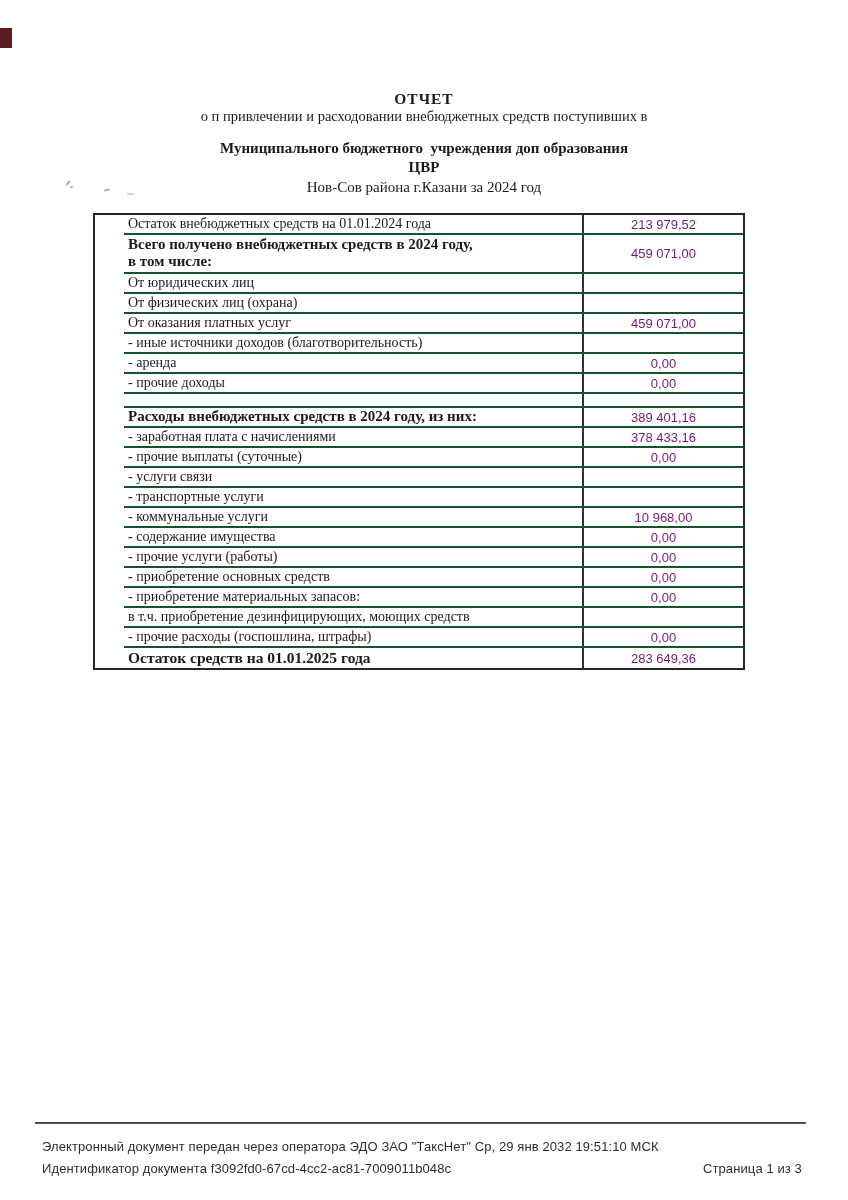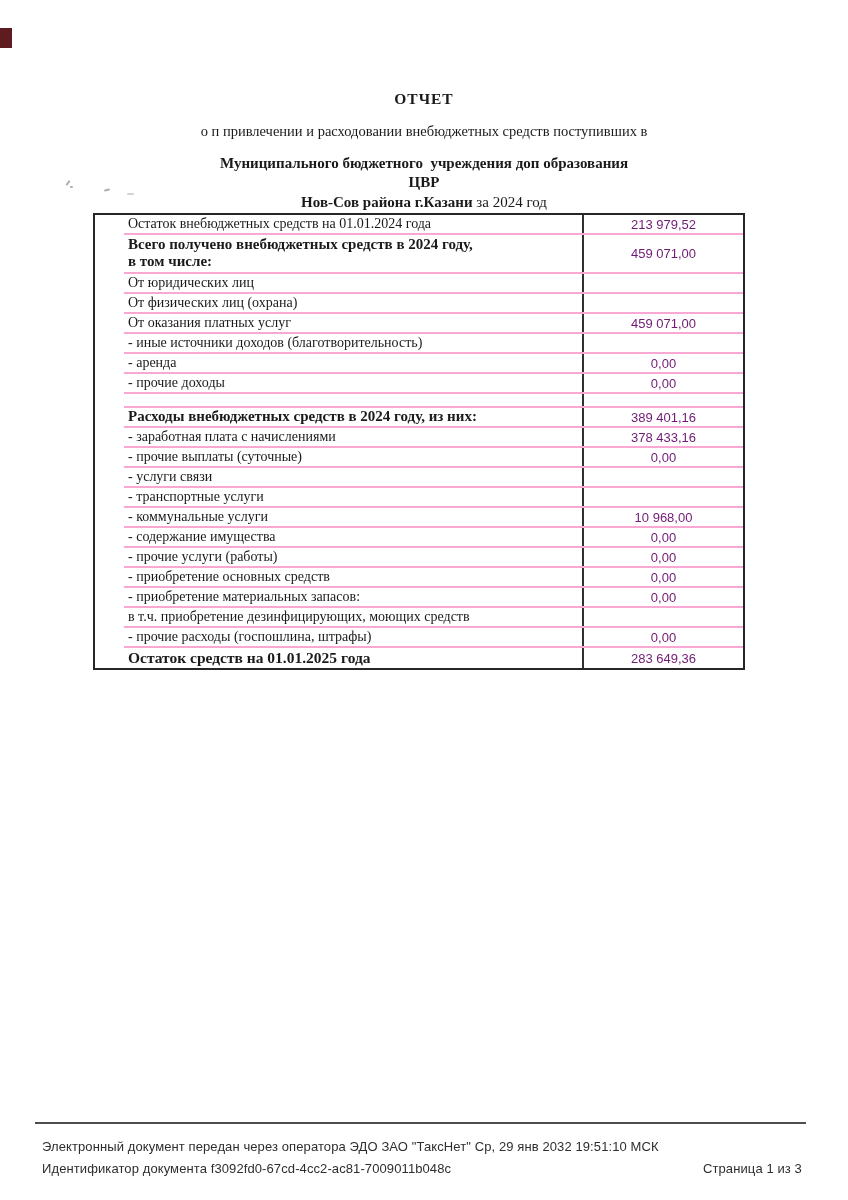--- a/index.html
+++ b/index.html
@@ -11,33 +11,33 @@
   .corner-mark{position:absolute;left:0;top:28px;width:12px;height:20px;background:#5e1c20;}
   .artifact{position:absolute;opacity:.55;background:#6e6e6e;border-radius:1px;}
   .a1{left:67px;top:180px;width:2px;height:6px;transform:rotate(38deg);}
   .a1b{left:70px;top:186px;width:3px;height:2px;}
   .a2{left:104px;top:189px;width:6px;height:2px;transform:rotate(-14deg);}
   .a3{left:127px;top:193px;width:7px;height:2px;opacity:.3;}
 
   
   .header{position:absolute;top:91px;left:0;width:100%;text-align:center;}
   .t1{font-weight:bold;font-size:15.5px;letter-spacing:1px;line-height:16px;}
-  .t2{font-size:14.5px;line-height:16px;margin-top:16px;}
+  .t2{font-size:14.5px;line-height:16px;margin-top:1px;}
   .t3{font-weight:bold;font-size:15px;line-height:16px;margin-top:16px;white-space:pre;}
   .t4{font-weight:bold;font-size:15px;line-height:16px;margin-top:3px;}
   .t5{font-size:15px;line-height:16px;margin-top:4px;}
-  .t5 .b{font-weight:bold;}
+  .t5 .b{font-weight:normal;}
 
   
   .report-table{
     position:absolute;left:93px;top:213px;width:652px;
     border:2px solid #262626;box-sizing:border-box;
   }
   .row{display:flex;align-items:stretch;min-height:17.5px;margin-left:29px;}
-  .row + .row{border-top:2px solid #f9a8d4;}
+  .row + .row{border-top:2px solid #14532d;}
   .row .lbl{
     flex:1;padding:0 3px 1px 4px;font-size:14px;line-height:17px;
     display:flex;flex-direction:column;justify-content:center;
   }
   .row .val{
     width:159px;border-left:2px solid #303030;flex:none;
     display:flex;align-items:center;justify-content:center;
     font-family:"Liberation Sans",sans-serif;font-size:13px;font-weight:400;color:#701a75;
   }
   .row.bold .lbl{font-weight:bold;font-size:15px;}

